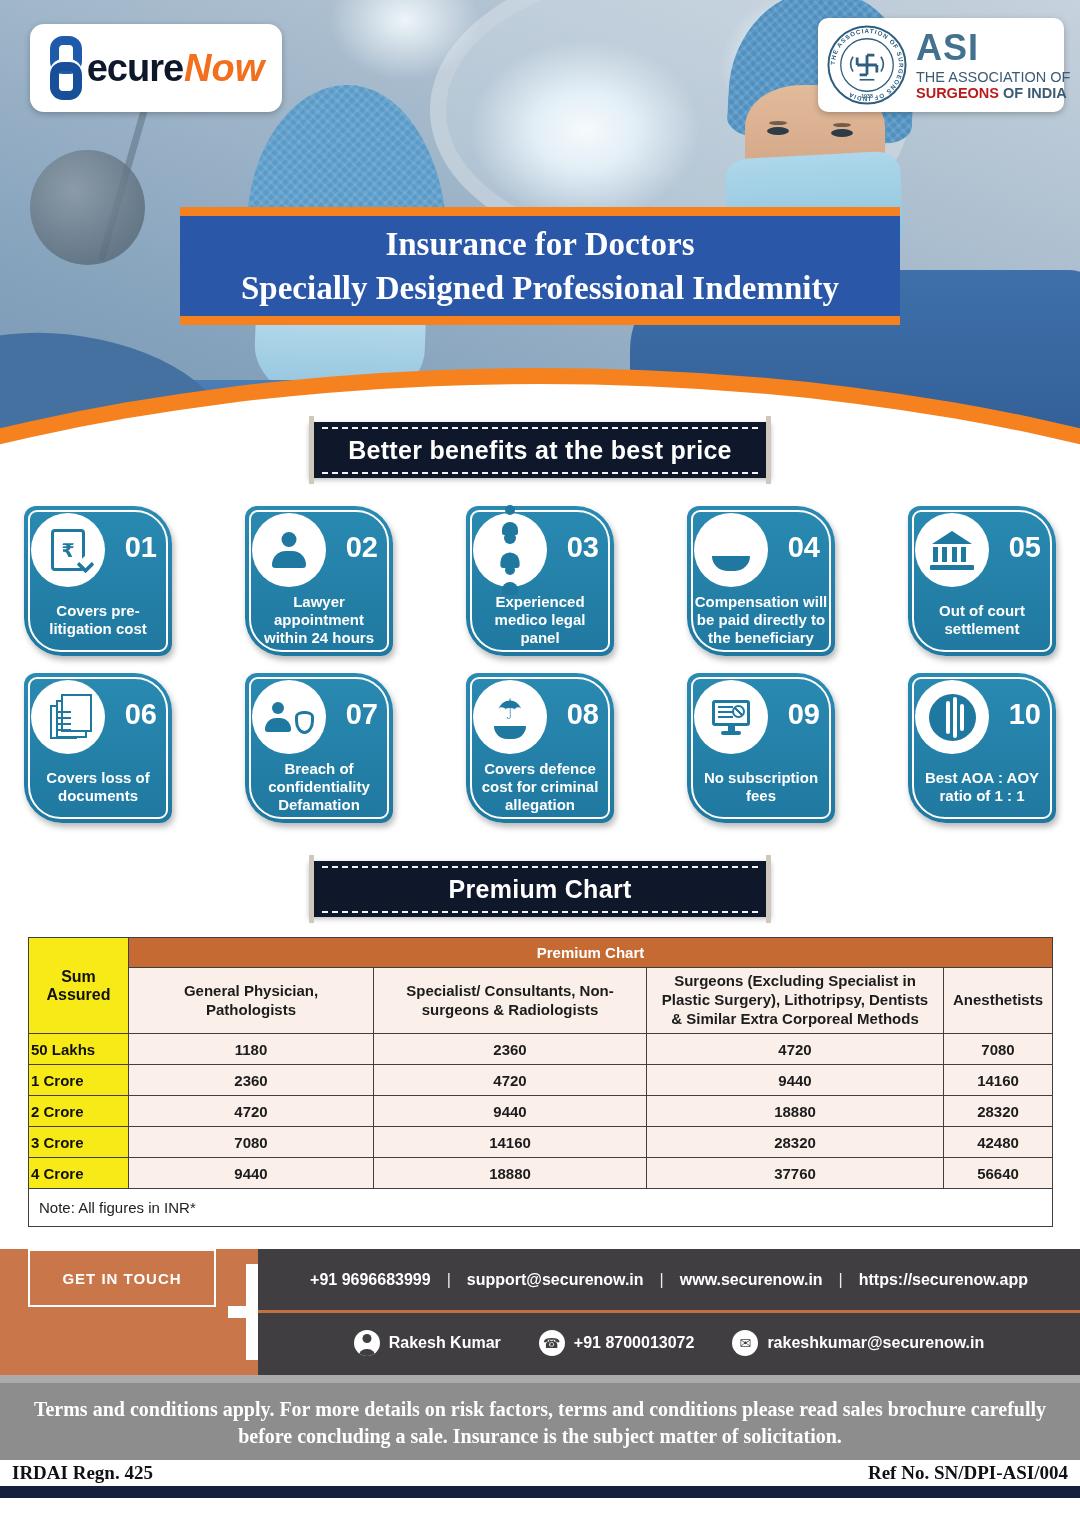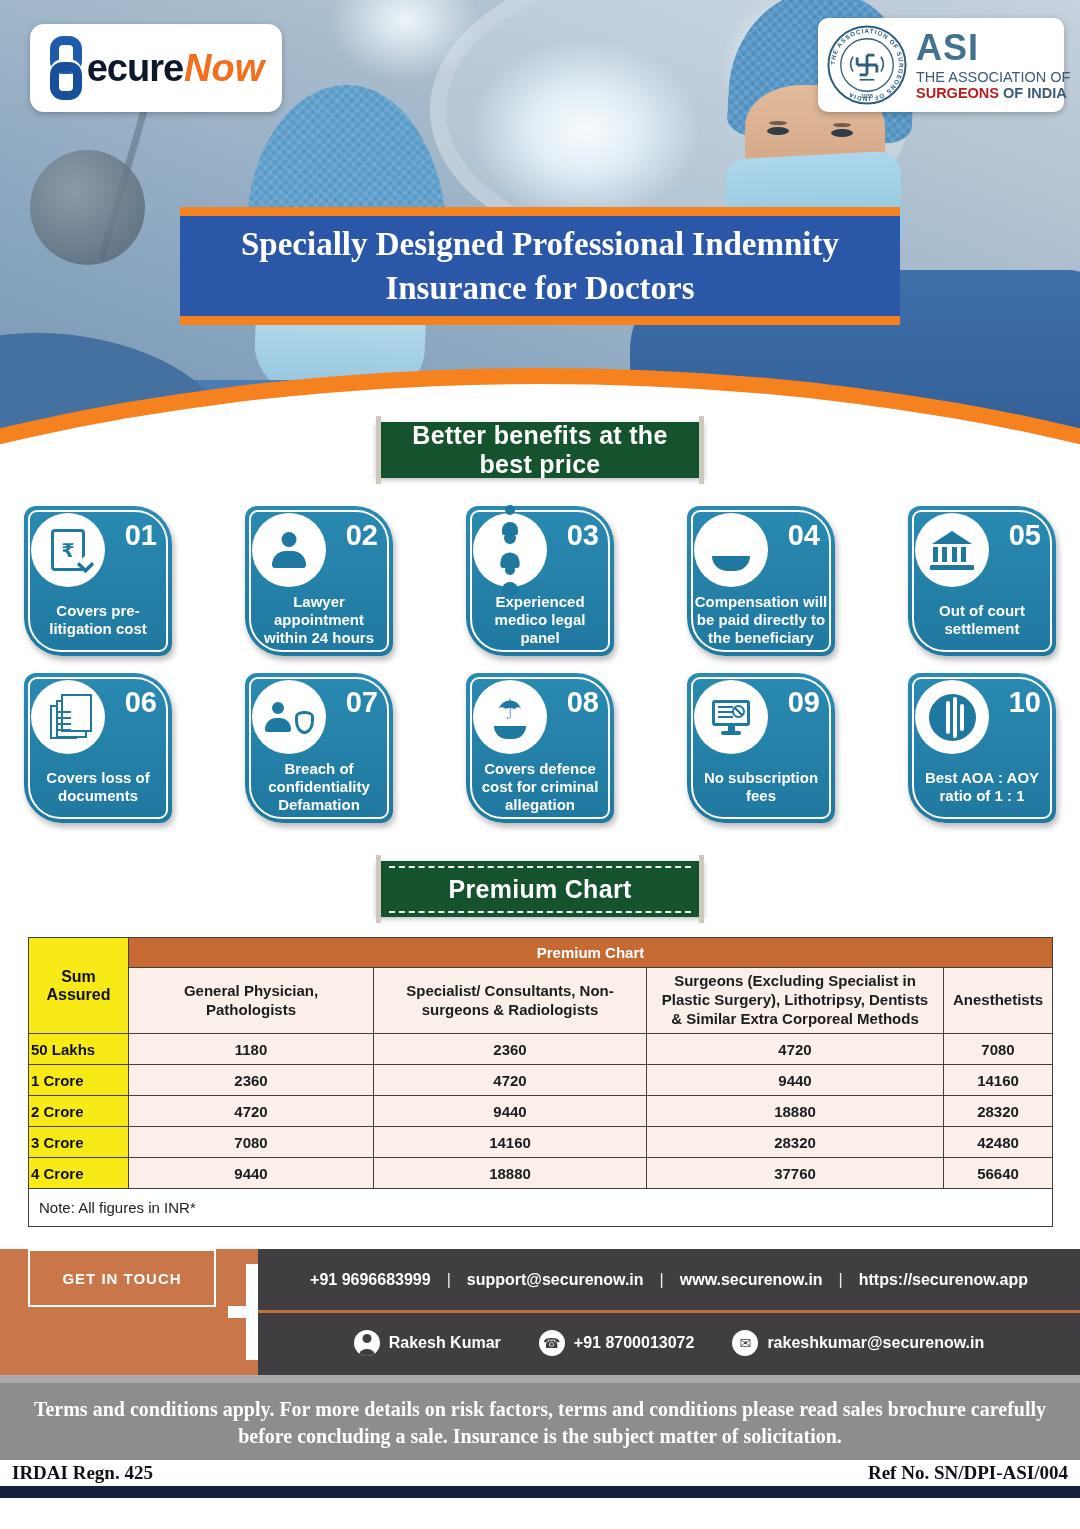--- a/index.html
+++ b/index.html
@@ -63,38 +63,38 @@
   .asi-l2{font-size:14.5px;font-weight:700;color:#3c5a73;white-space:nowrap}
   .asi-l2 .hl{color:#b91c1c}
 
   
   .title-banner{position:absolute;left:180px;top:207px;width:720px;height:118px;background:#2b57a8;
     border-top:9px solid #f5821f;border-bottom:9px solid #f5821f;z-index:5;
     display:flex;flex-direction:column;align-items:center;justify-content:center;
     color:#fff;font-family:"Liberation Serif",serif;font-weight:700;font-size:33px;line-height:1.34;text-align:center}
 
   
-  .ribbon{position:relative;width:328px;height:56px;margin:-48px auto 0;background:#14532d;z-index:9;
+  .ribbon{position:relative;width:462px;height:56px;margin:-48px auto 0;background:#0f172a;z-index:9;
     display:flex;align-items:center;justify-content:center;box-shadow:0 2px 5px rgba(0,0,0,.25)}
   .ribbon.second{margin-top:38px}
   .ribbon::before,.ribbon::after{content:"";position:absolute;top:-6px;bottom:-6px;width:5px;background:#cfc8bc}
   .ribbon::before{left:0}.ribbon::after{right:0}
   .ribbon-inner{display:block;width:calc(100% - 26px);padding:7px 0;text-align:center;
     border-top:2.5px dashed rgba(255,255,255,.95);border-bottom:2.5px dashed rgba(255,255,255,.95);
     color:#fff;font-weight:700;font-size:25px;letter-spacing:.3px}
 
   
   .grid{width:1032px;margin:28px auto 0;display:grid;grid-template-columns:repeat(5,148px);
     justify-content:space-between;row-gap:17px}
   .card{position:relative;height:150px;background:linear-gradient(180deg,#2a8ab2,#1f789f);
     border-radius:12px 38px 12px 38px;box-shadow:2px 4px 6px rgba(0,0,0,.28)}
   .card::before{content:"";position:absolute;inset:4px;border:2.5px solid #fff;border-radius:9px 33px 9px 33px;pointer-events:none}
   .circle{position:absolute;top:7px;left:7px;width:74px;height:74px;background:#fff;border-radius:50%;
     display:flex;align-items:center;justify-content:center;z-index:2}
-  .num{position:absolute;top:13px;right:15px;color:#fff;font-weight:800;font-size:29px;z-index:2}
+  .num{position:absolute;top:25px;right:15px;color:#fff;font-weight:800;font-size:29px;z-index:2}
   .ct{position:absolute;top:86px;bottom:8px;left:7px;right:7px;display:flex;align-items:center;justify-content:center;
     text-align:center;color:#fff;font-weight:700;font-size:15px;line-height:1.22;z-index:2}
   .ic{position:relative;display:flex;flex-direction:column;align-items:center;justify-content:center;color:#1f789f}
   .ic .dj{font-family:"DejaVu Sans",sans-serif}
   
   .doc{width:34px;height:42px;border:3px solid currentColor;border-radius:4px;background:#fff;
     display:flex;align-items:center;justify-content:center}
   .doc .rup{font-size:19px;font-weight:800}
   .ic1{width:54px;height:54px}
   .chev{position:absolute;width:13px;height:13px;border-right:4px solid currentColor;border-bottom:4px solid currentColor;
@@ -245,22 +245,22 @@
         <text x="50" y="90.5" text-anchor="middle" font-size="6.4" fill="#2e5e7e" font-weight="bold" font-family="Liberation Sans,sans-serif">1938</text>
       </svg>
       <div class="asi-text">
         <div class="asi-abbr">ASI</div>
         <div class="asi-l1">THE ASSOCIATION OF</div>
         <div class="asi-l2"><span class="hl">SURGEONS</span><span> OF INDIA</span></div>
       </div>
     </div>
 
     <div class="title-banner">
+      <div>Insurance for Doctors</div>
       <div>Specially Designed Professional Indemnity</div>
-      <div>Insurance for Doctors</div>
     </div>
   </header>
 
   <div class="ribbon">
     <span class="ribbon-inner">Better benefits at the best price</span>
   </div>
 
   <section class="grid">
 
     <div class="card">

